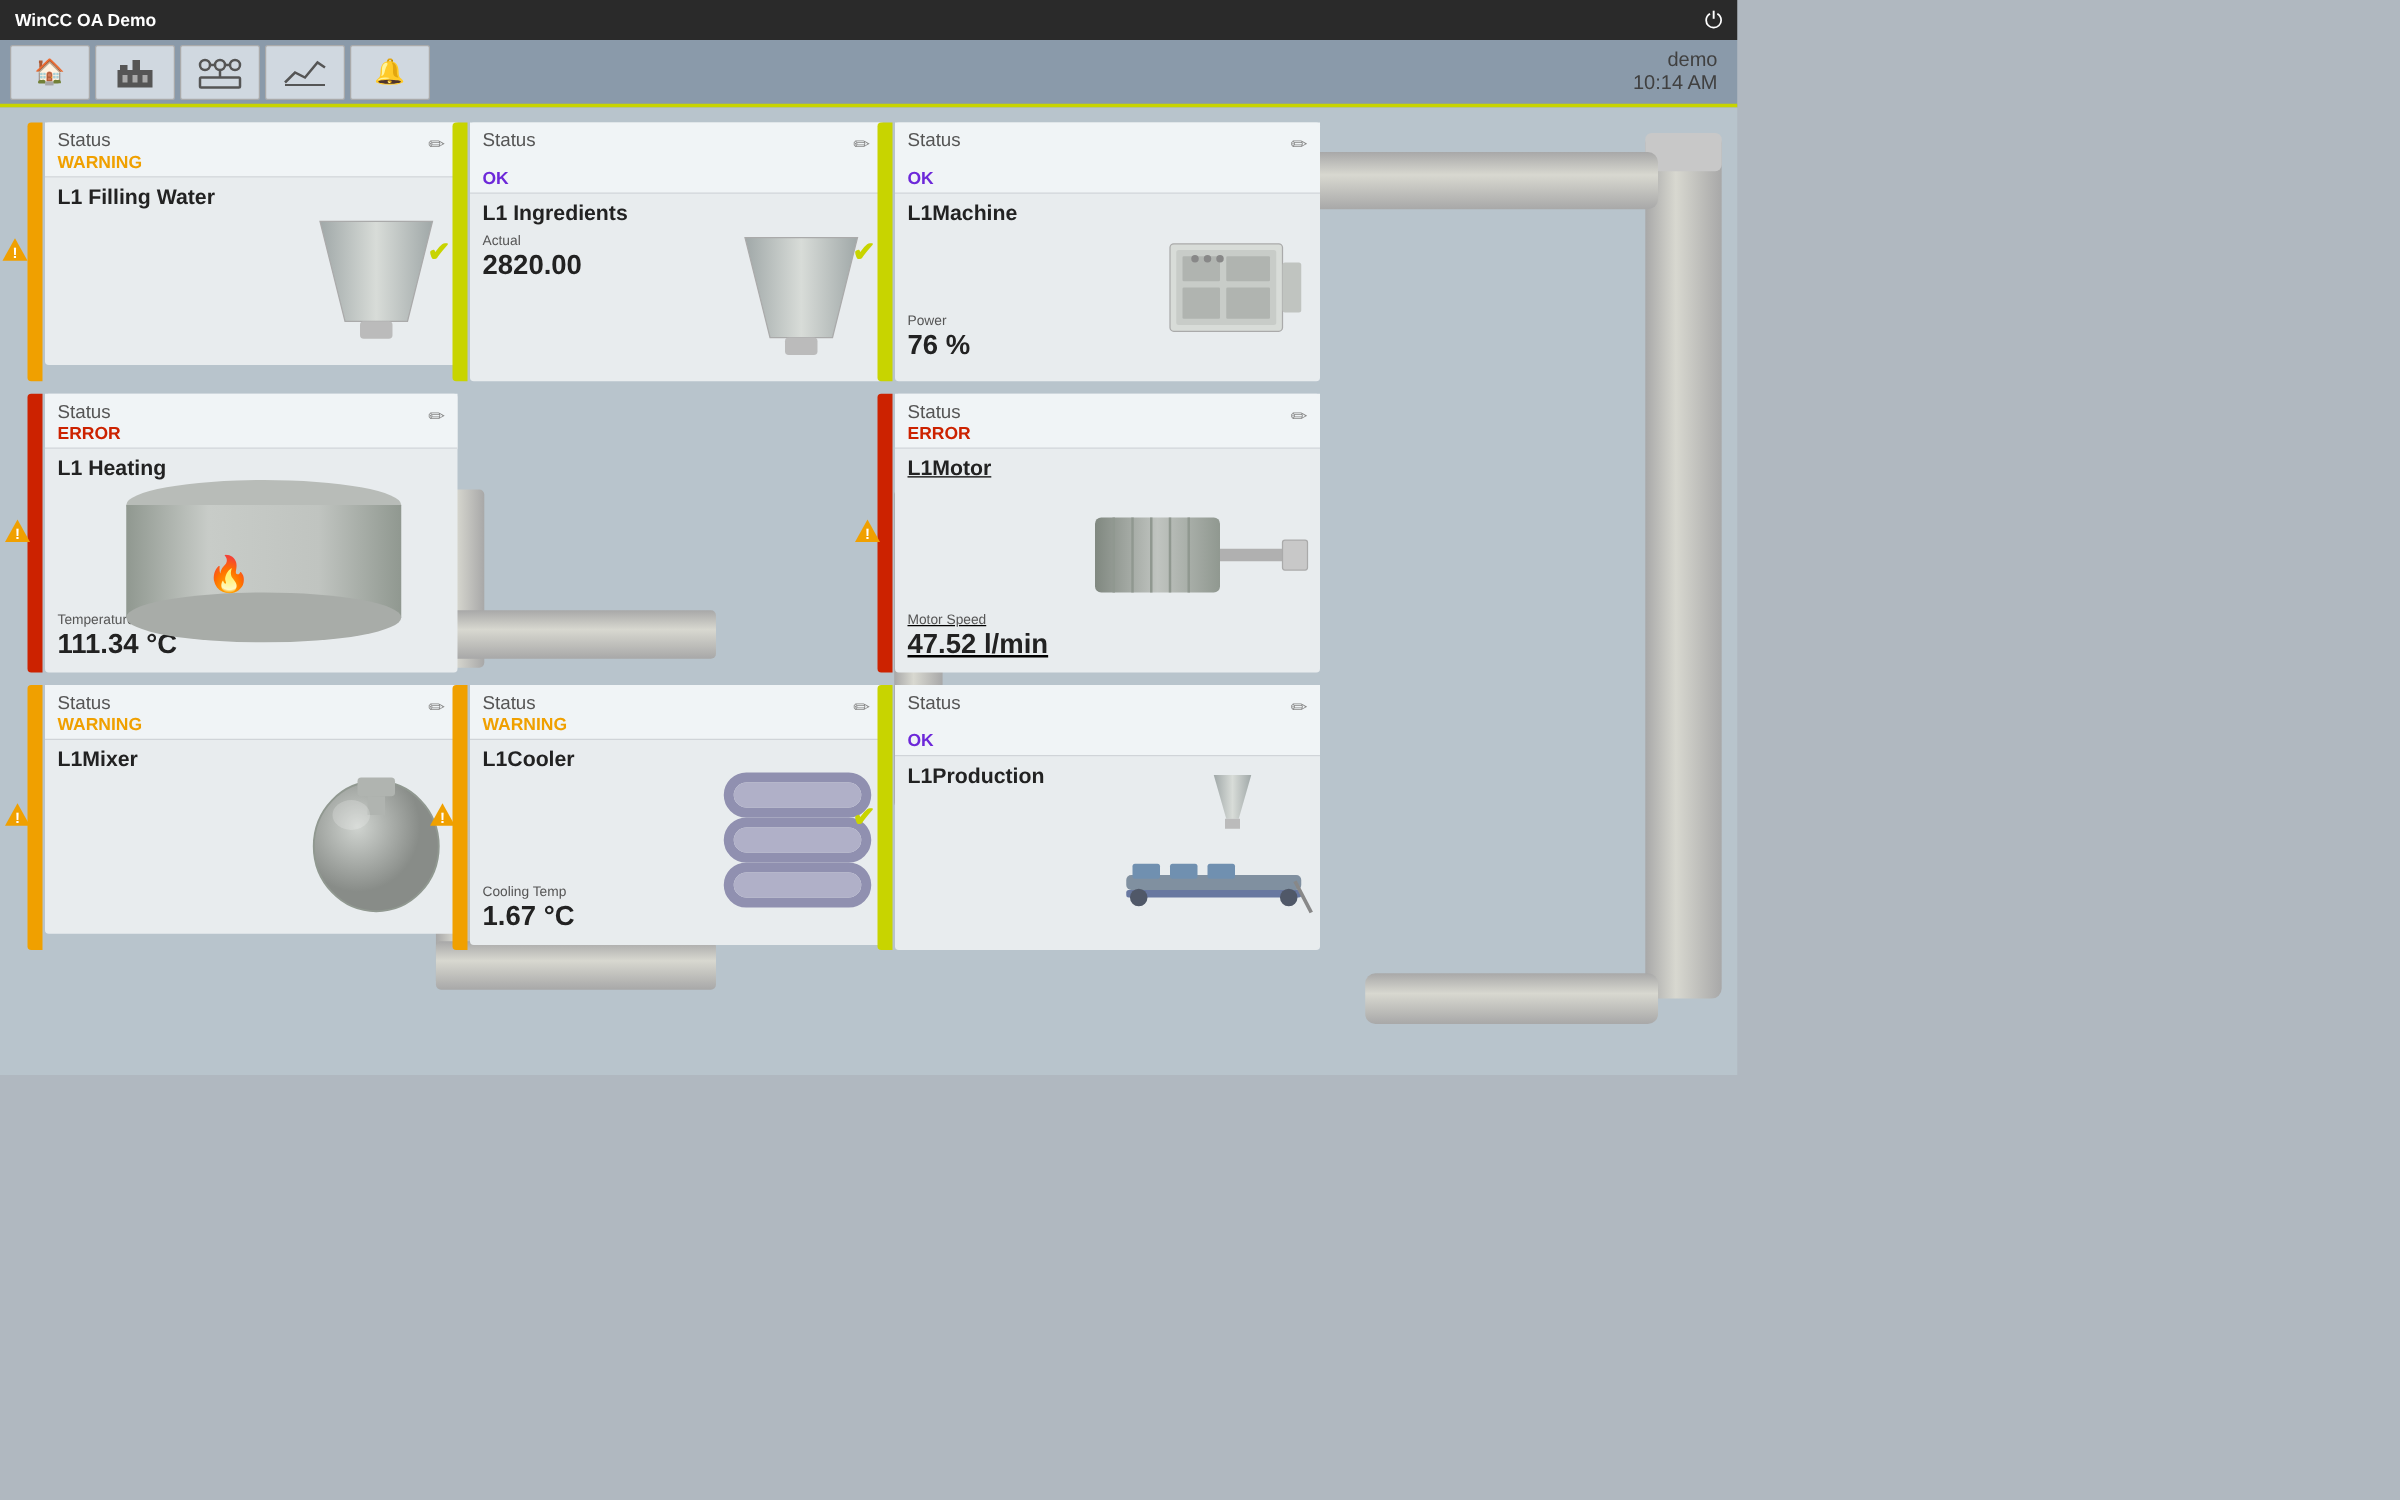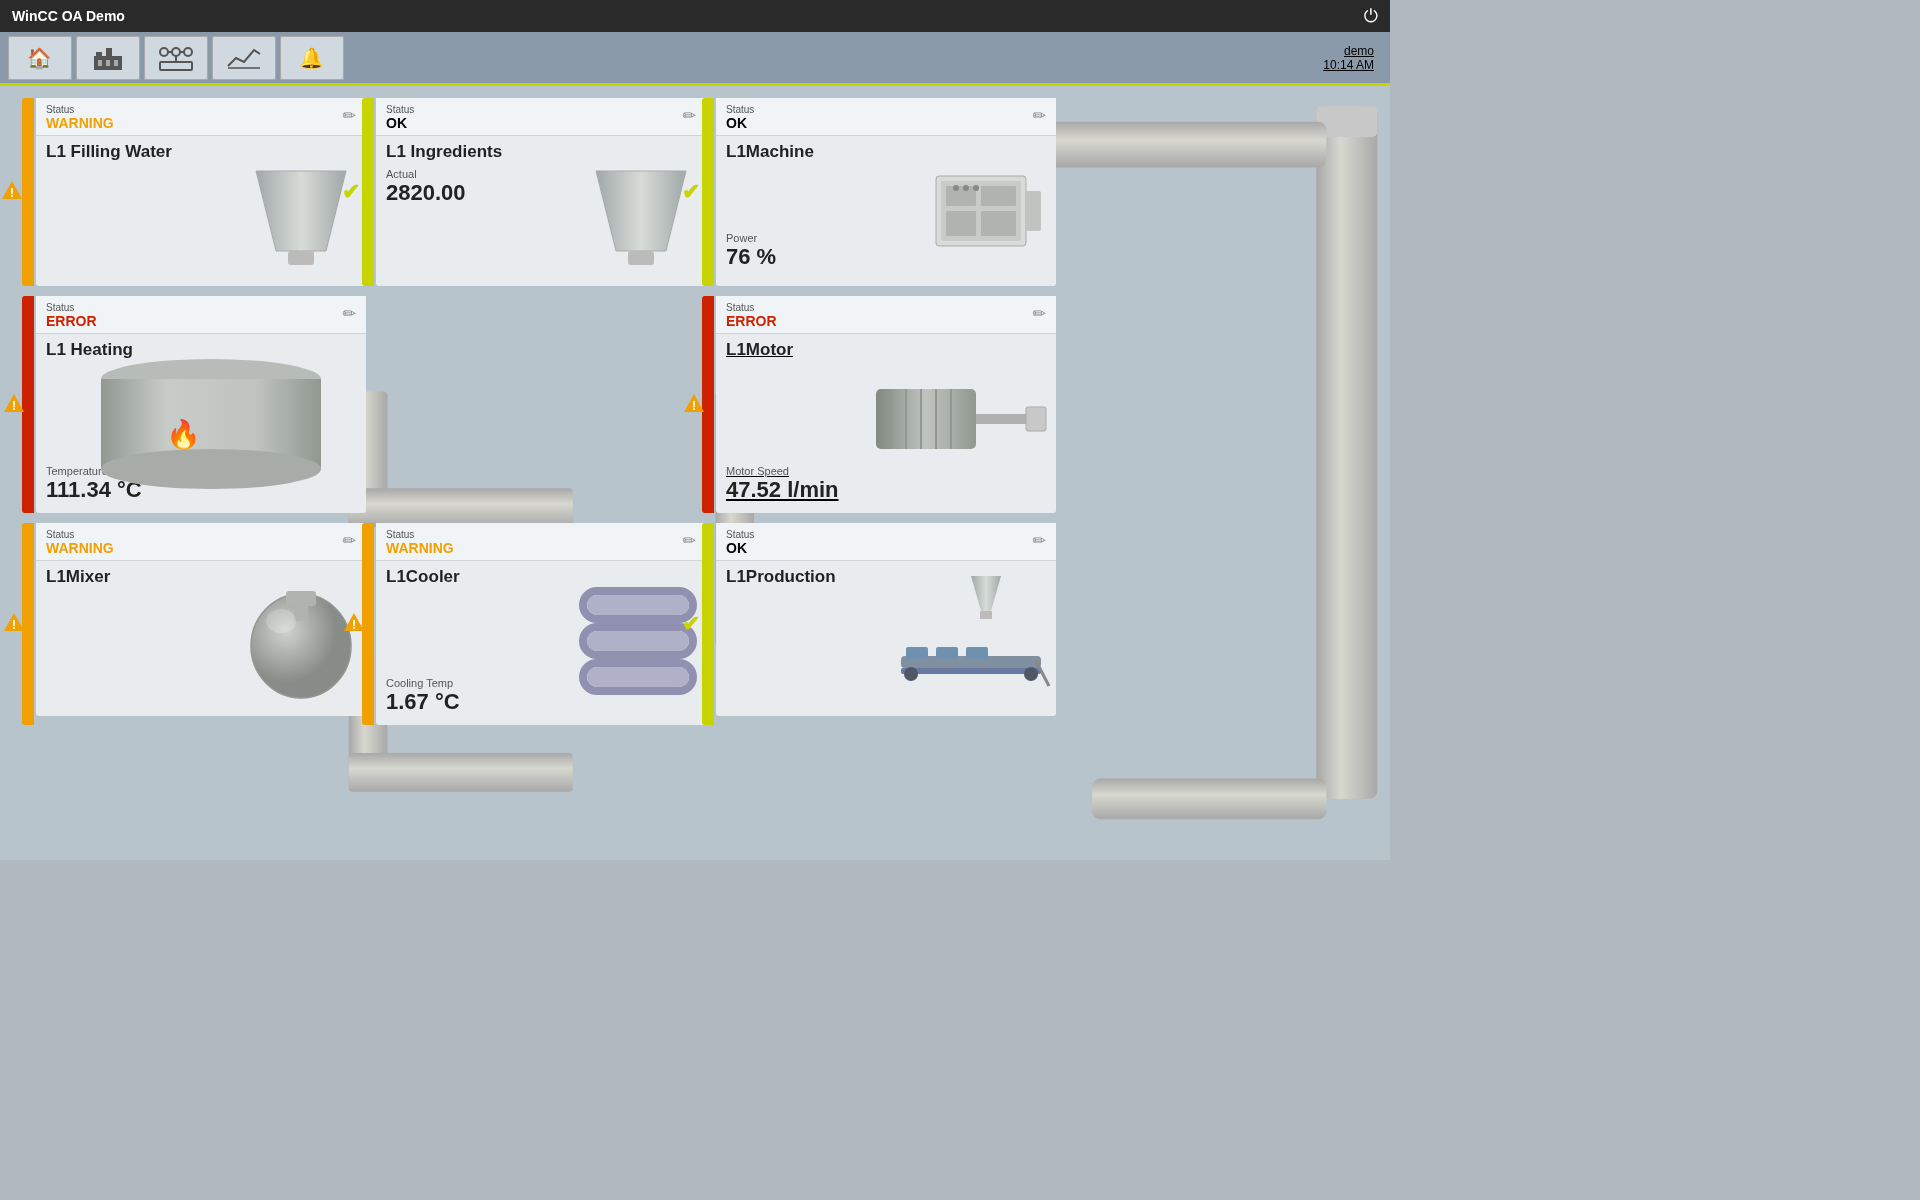--- a/index.html
+++ b/index.html
@@ -51,25 +51,24 @@
       width: 64px;
       height: 44px;
       display: flex;
       align-items: center;
       justify-content: center;
       cursor: pointer;
       border-radius: 2px;
       font-size: 20px;
     }
     .nav-user {
-      color: #000000;
-      font-size: 12px;
+      color: #404040;
+      font-size: 16px;
       text-align: right;
       padding-right: 8px;
-      text-decoration: underline;
     }
 
     
     .main-content {
       background: #b8c4cc;
       padding: 12px 16px;
       height: calc(860px - 32px - 54px);
       position: relative;
     }
 
@@ -83,28 +82,28 @@
     .widget-header {
       background: #f0f4f6;
       padding: 6px 10px 4px 10px;
       display: flex;
       align-items: flex-start;
       justify-content: space-between;
       border-bottom: 1px solid #d0d4d8;
     }
 
     .status-label {
-      font-size: 10px;
+      font-size: 15px;
       color: #555;
     }
     .status-value {
       font-size: 14px;
       font-weight: bold;
     }
-    .status-ok { color: #000000; }
+    .status-ok { color: #6d28d9; margin-top: 13px; }
     .status-warning { color: #f0a000; }
     .status-error { color: #cc2200; }
 
     .edit-icon {
       font-size: 16px;
       color: #888;
       cursor: pointer;
       margin-top: 2px;
     }
 

